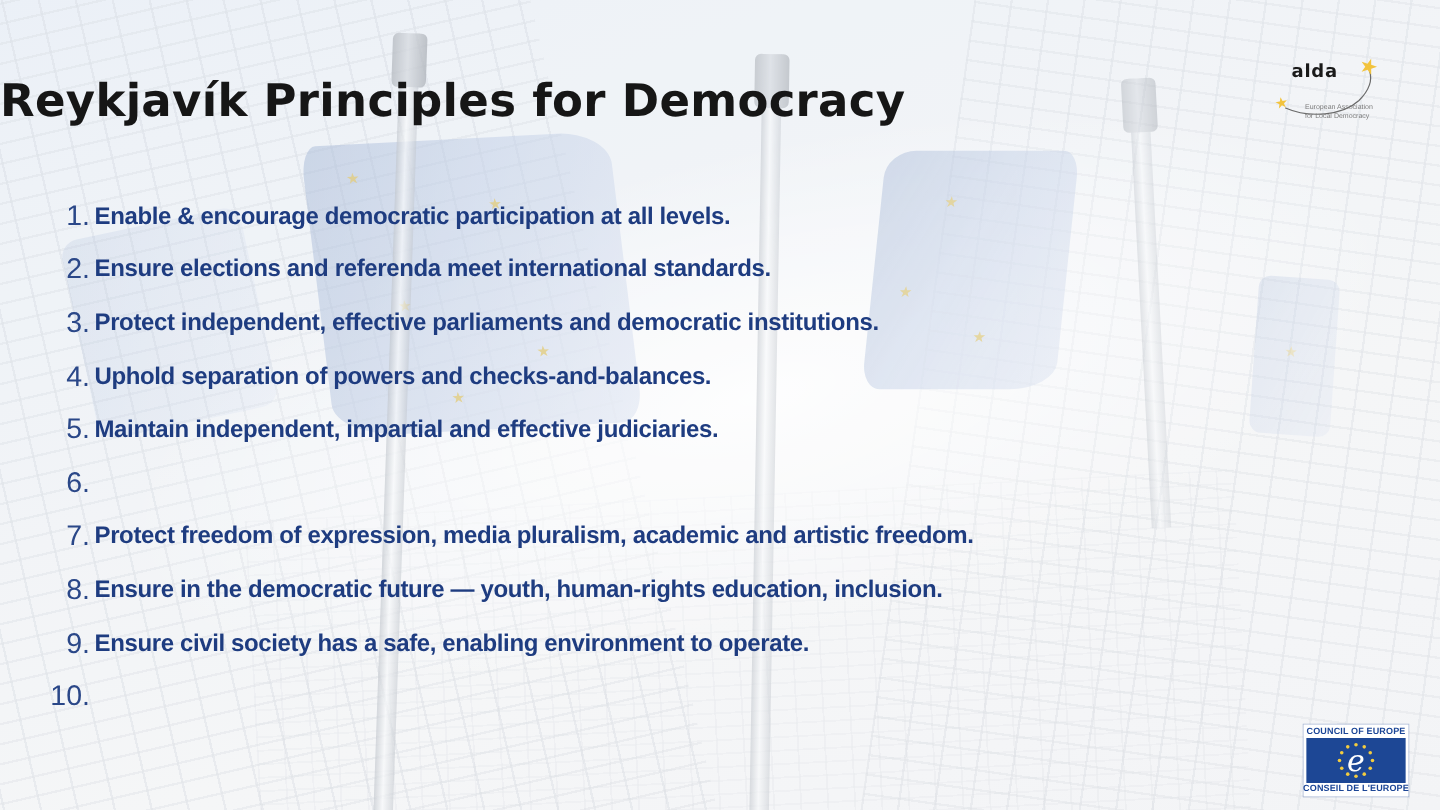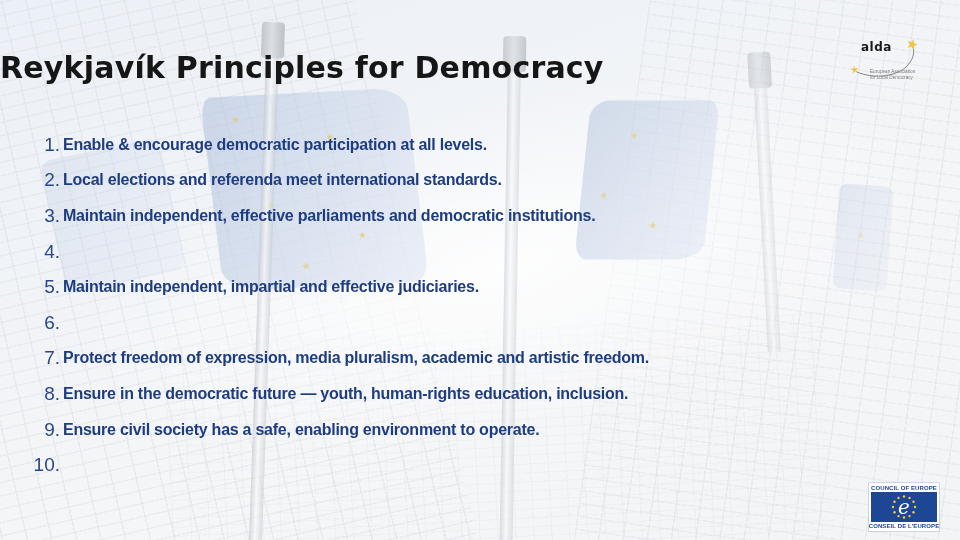--- a/index.html
+++ b/index.html
@@ -146,28 +146,29 @@
     </div>
   </div>
 
   <div class="principles">
     <div class="row">
       <span class="num">1.</span>
       <span class="txt">Enable &amp; encourage democratic participation at all levels.</span>
     </div>
     <div class="row">
       <span class="num">2.</span>
-      <span class="txt">Local elections and referenda meet international standards.</span>
+      <span class="txt">Ensure elections and referenda meet international standards.</span>
     </div>
     <div class="row">
       <span class="num">3.</span>
-      <span class="txt">Maintain independent, effective parliaments and democratic institutions.</span>
+      <span class="txt">Protect independent, effective parliaments and democratic institutions.</span>
     </div>
     <div class="row">
       <span class="num">4.</span>
+      <span class="txt">Uphold separation of powers and checks-and-balances.</span>
     </div>
     <div class="row">
       <span class="num">5.</span>
       <span class="txt">Maintain independent, impartial and effective judiciaries.</span>
     </div>
     <div class="row">
       <span class="num">6.</span>
     </div>
     <div class="row">
       <span class="num">7.</span>

